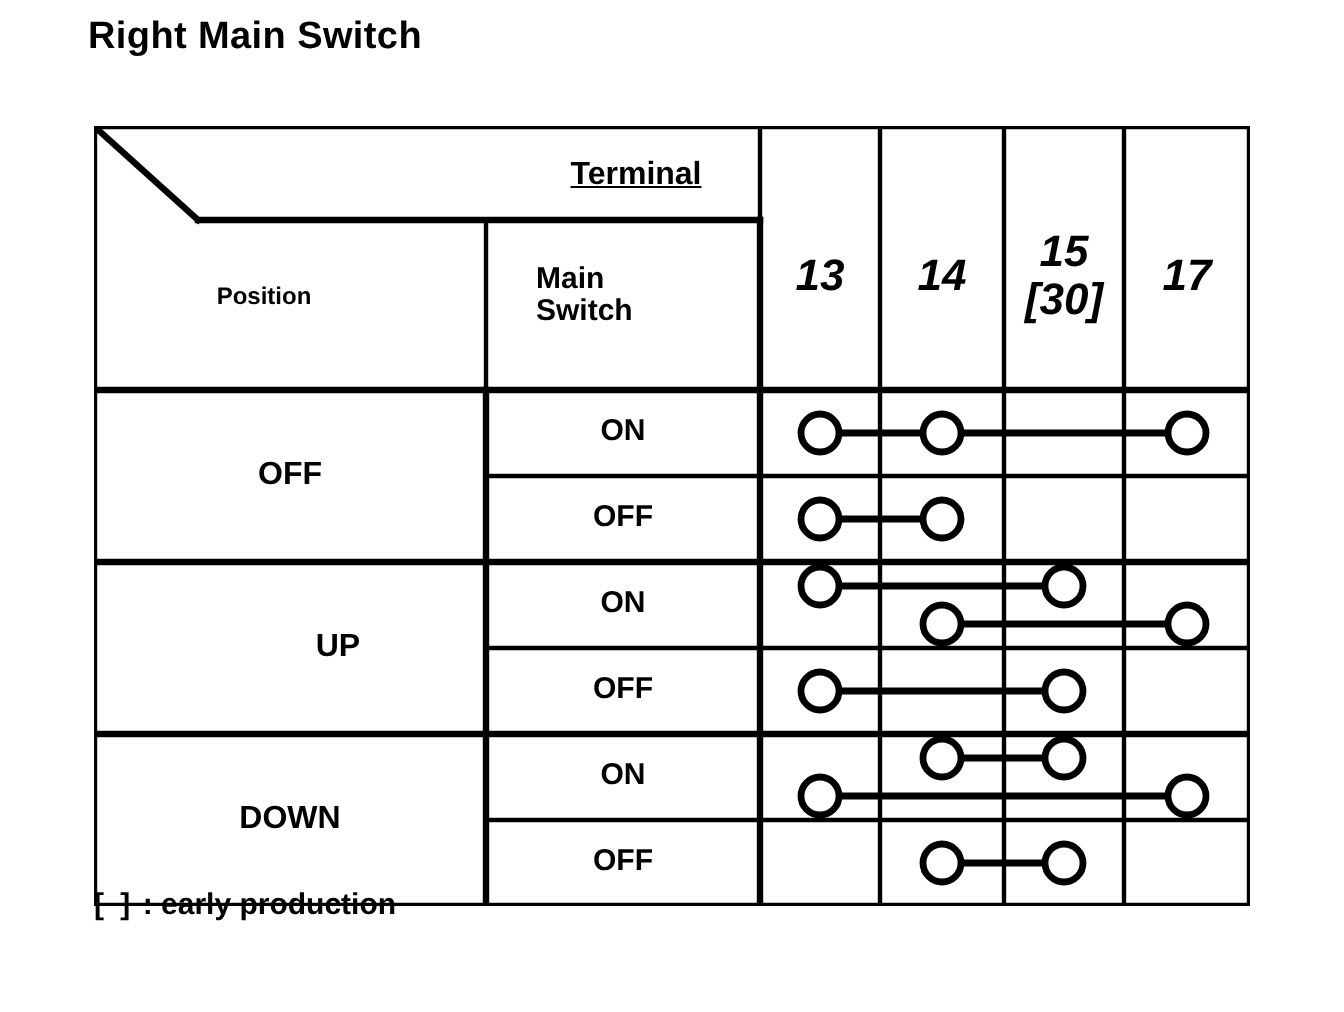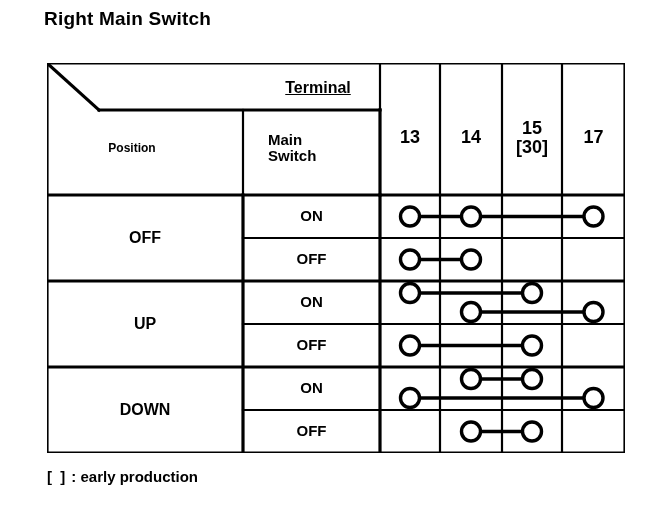--- a/index.html
+++ b/index.html
@@ -54,32 +54,33 @@
   }
   .hdr-position {
     font-size: 12px;
   }
   .hdr-mainswitch {
     font-size: 15px;
     justify-content: flex-start;
     text-align: left;
   }
   .hdr-term-num {
-    font-size: 18px;
+    font-size: 22px;
+    font-style: italic;
   }
   .pos-label {
     font-size: 16px;
   }
   .sw-label {
     font-size: 15px;
   }
   #footnote {
     position: absolute;
     left: 47px;
-    top: 468px;
+    top: 444px;
     font-size: 15px;
     font-weight: bold;
     white-space: pre;
     text-align: right;
   }
   #footnote .fn-brackets {
     font-weight: bold;
     letter-spacing: 2px;
   }
 </style>
@@ -142,21 +143,21 @@
       <div class="cell-label hdr-mainswitch" style="left: 205px; top: 55px; width: 120px; height: 60px; margin-left: 16px;">Main
 Switch</div>
       <div class="cell-label hdr-term-num" style="left: 333px; top: 40px; width: 60px; height: 70px;">13</div>
       <div class="cell-label hdr-term-num" style="left: 393px; top: 40px; width: 62px; height: 70px;">14</div>
       <div class="cell-label hdr-term-num" style="left: 455px; top: 40px; width: 60px; height: 70px;">15
 [30]</div>
       <div class="cell-label hdr-term-num" style="left: 515px; top: 40px; width: 63px; height: 70px;">17</div>
       <div class="cell-label pos-label" style="left: 0px; top: 132px; width: 196px; height: 86px;">OFF</div>
       <div class="cell-label sw-label" style="left: 196px; top: 132px; width: 137px; height: 43px;">ON</div>
       <div class="cell-label sw-label" style="left: 196px; top: 175px; width: 137px; height: 43px;">OFF</div>
-      <div class="cell-label pos-label" style="left: 0px; top: 218px; width: 196px; height: 86px;">UP</div>
+      <div class="cell-label pos-label" style="left: 0px; top: 218px; width: 196px; height: 86px; padding-left: 24px;">UP</div>
       <div class="cell-label sw-label" style="left: 196px; top: 218px; width: 137px; height: 43px;">ON</div>
       <div class="cell-label sw-label" style="left: 196px; top: 261px; width: 137px; height: 43px;">OFF</div>
       <div class="cell-label pos-label" style="left: 0px; top: 304px; width: 196px; height: 86px;">DOWN</div>
       <div class="cell-label sw-label" style="left: 196px; top: 304px; width: 137px; height: 43px;">ON</div>
       <div class="cell-label sw-label" style="left: 196px; top: 347px; width: 137px; height: 43px;">OFF</div>
     </div>
 </div>
 
 <div id="footnote"><span class="fn-brackets">[ ]</span> <span>: early production</span></div>
 

